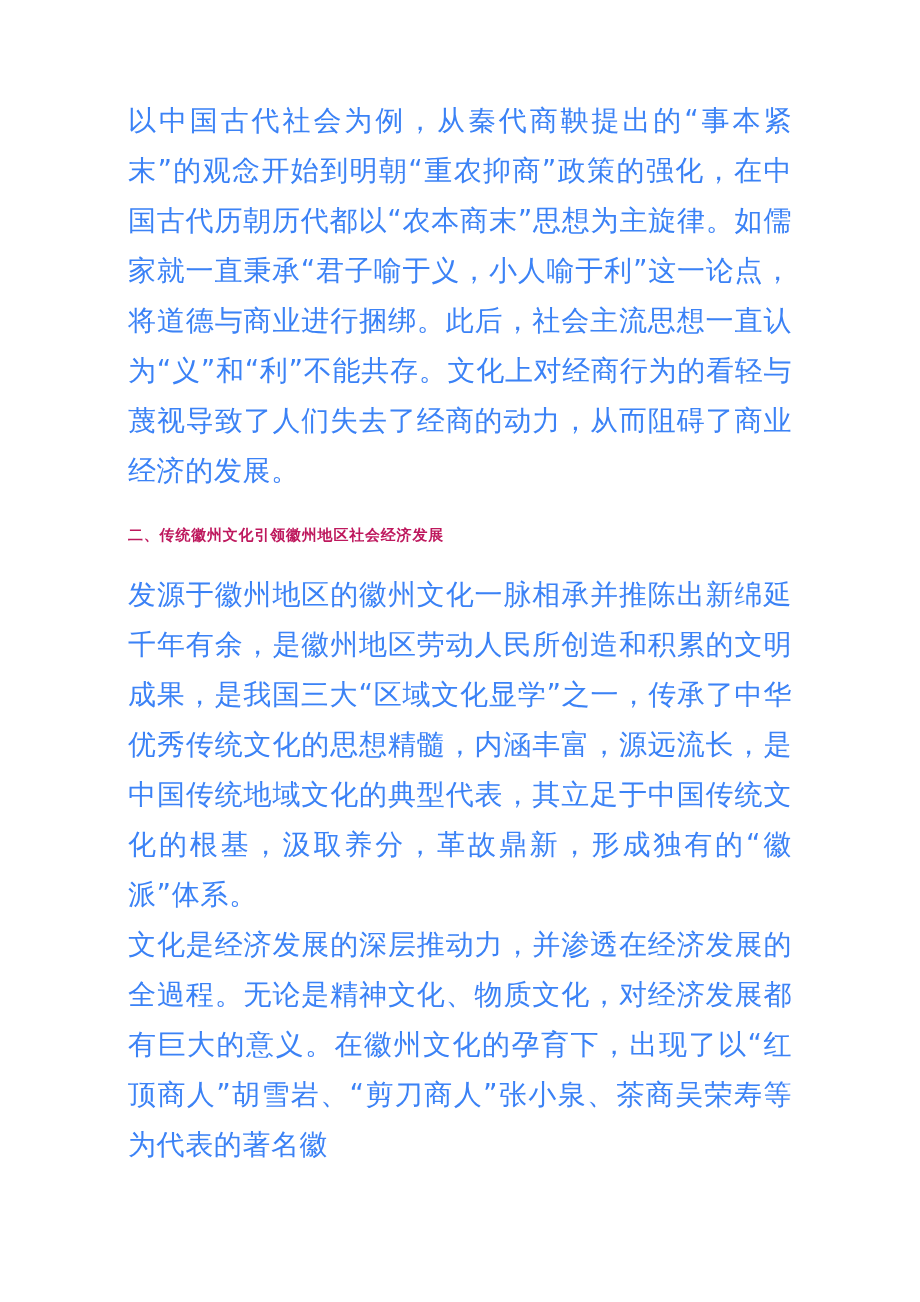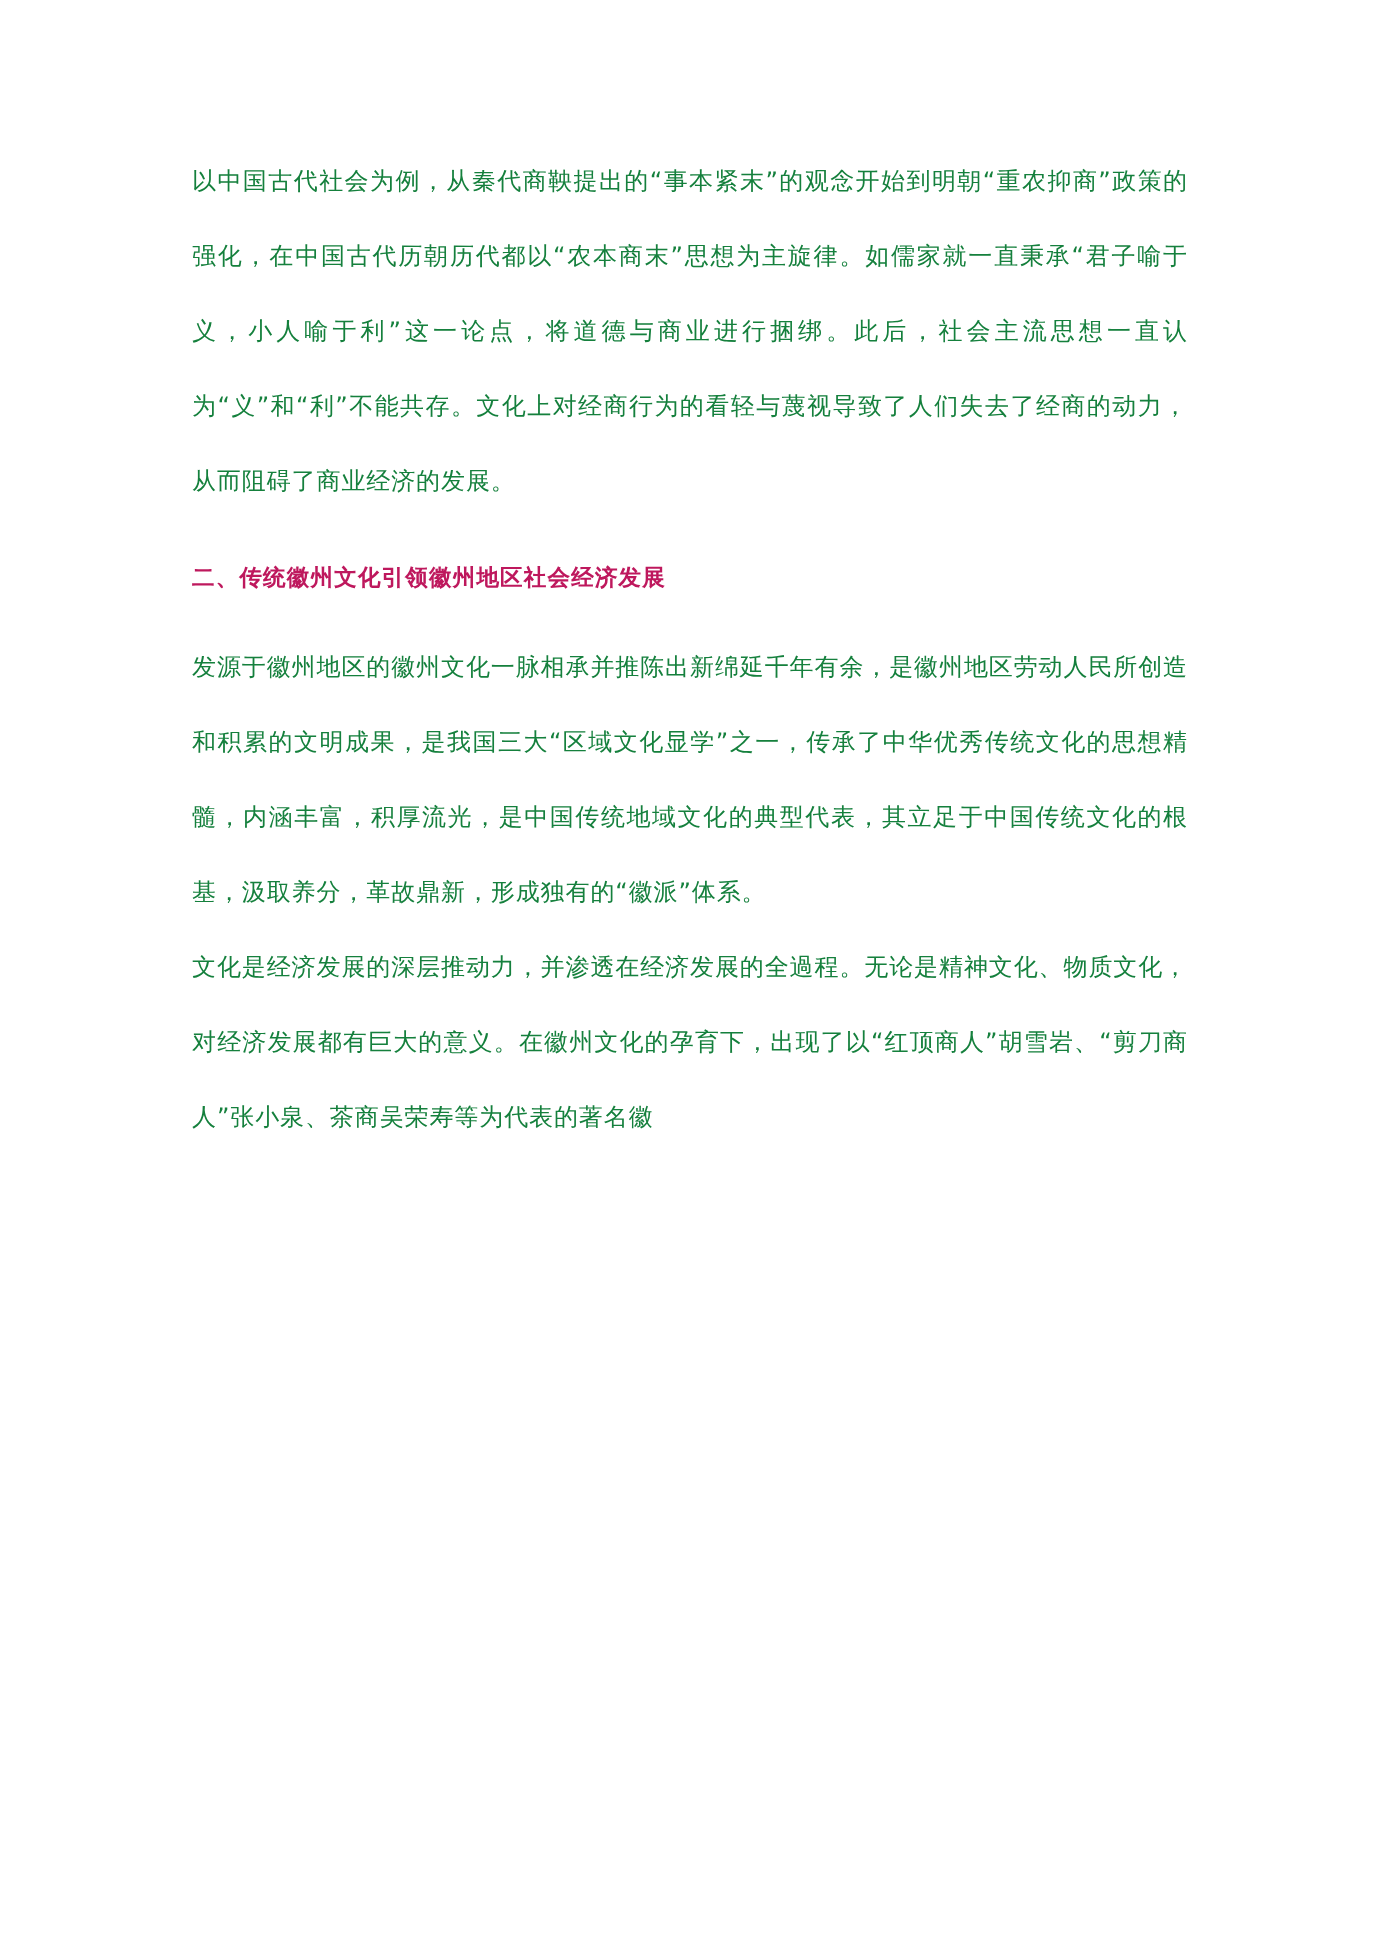--- a/index.html
+++ b/index.html
@@ -24,27 +24,27 @@
     height: 1302px;
     background: #ffffff;
   }
   .content {
     position: absolute;
     left: 128px;
     top: 96px;
     width: 664px;
   }
   .para {
-    font-size: 16px;
+    font-size: 28px;
     line-height: 50px;
     text-align: justify;
     text-justify: inter-ideograph;
     margin: 0 0 0 0;
     letter-spacing: 0.6px;
-    color: #15803d;
+    color: #3b82f6;
     text-indent: 0;
     word-break: break-all;
   }
   .para.spaced-top {
     margin-top: 0px;
   }
   .heading {
     font-size: 15px;
     line-height: 50px;
     font-weight: 700;
@@ -57,19 +57,19 @@
 </head>
 <body>
 
 <div class="page">
   <div class="content">
 
     <p class="para">以中国古代社会为例，从秦代商鞅提出的“事本紧末”的观念开始到明朝“重农抑商”政策的强化，在中国古代历朝历代都以“农本商末”思想为主旋律。如儒家就一直秉承“君子喻于义，小人喻于利”这一论点，将道德与商业进行捆绑。此后，社会主流思想一直认为“义”和“利”不能共存。文化上对经商行为的看轻与蔑视导致了人们失去了经商的动力，从而阻碍了商业经济的发展。</p>
 
     <h2 class="heading">二、传统徽州文化引领徽州地区社会经济发展</h2>
 
-    <p class="para spaced-top">发源于徽州地区的徽州文化一脉相承并推陈出新绵延千年有余，是徽州地区劳动人民所创造和积累的文明成果，是我国三大“区域文化显学”之一，传承了中华优秀传统文化的思想精髓，内涵丰富，积厚流光，是中国传统地域文化的典型代表，其立足于中国传统文化的根基，汲取养分，革故鼎新，形成独有的“徽派”体系。</p>
+    <p class="para spaced-top">发源于徽州地区的徽州文化一脉相承并推陈出新绵延千年有余，是徽州地区劳动人民所创造和积累的文明成果，是我国三大“区域文化显学”之一，传承了中华优秀传统文化的思想精髓，内涵丰富，源远流长，是中国传统地域文化的典型代表，其立足于中国传统文化的根基，汲取养分，革故鼎新，形成独有的“徽派”体系。</p>
 
 
     <p class="para spaced-top">文化是经济发展的深层推动力，并渗透在经济发展的全過程。无论是精神文化、物质文化，对经济发展都有巨大的意义。在徽州文化的孕育下，出现了以“红顶商人”胡雪岩、“剪刀商人”张小泉、茶商吴荣寿等为代表的著名徽</p>
 
   </div>
 </div>
 
 </body></html>

